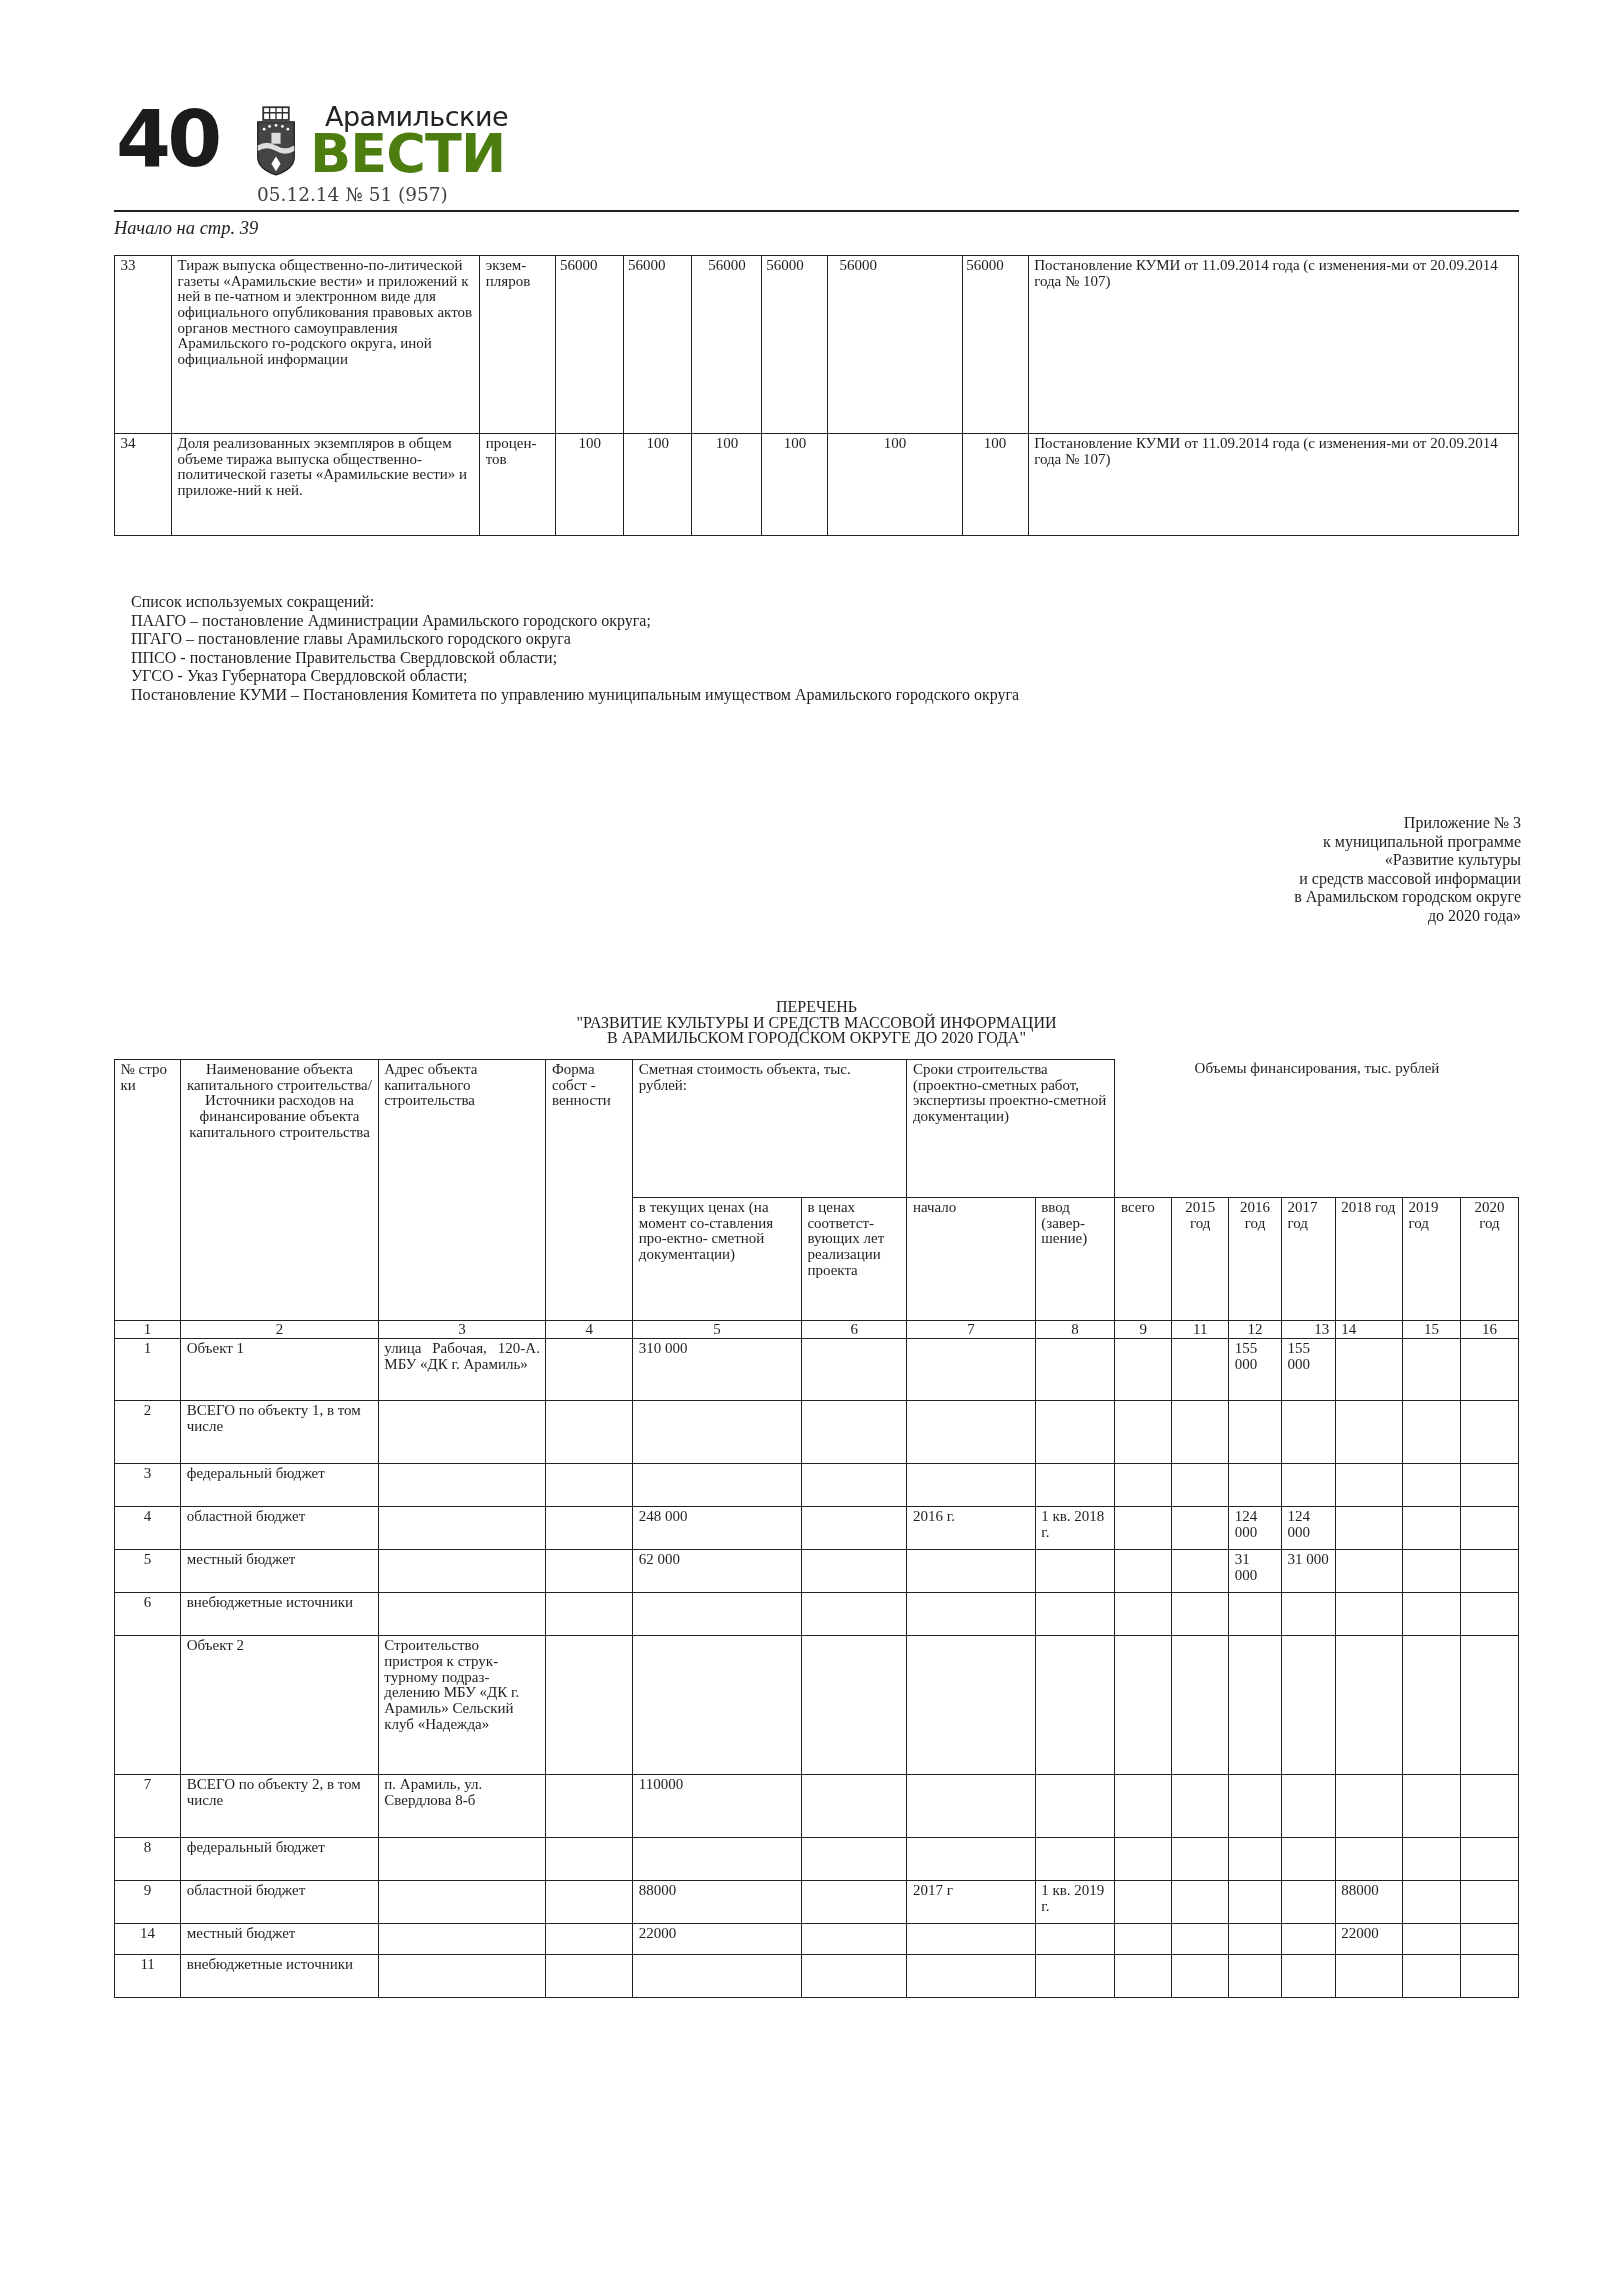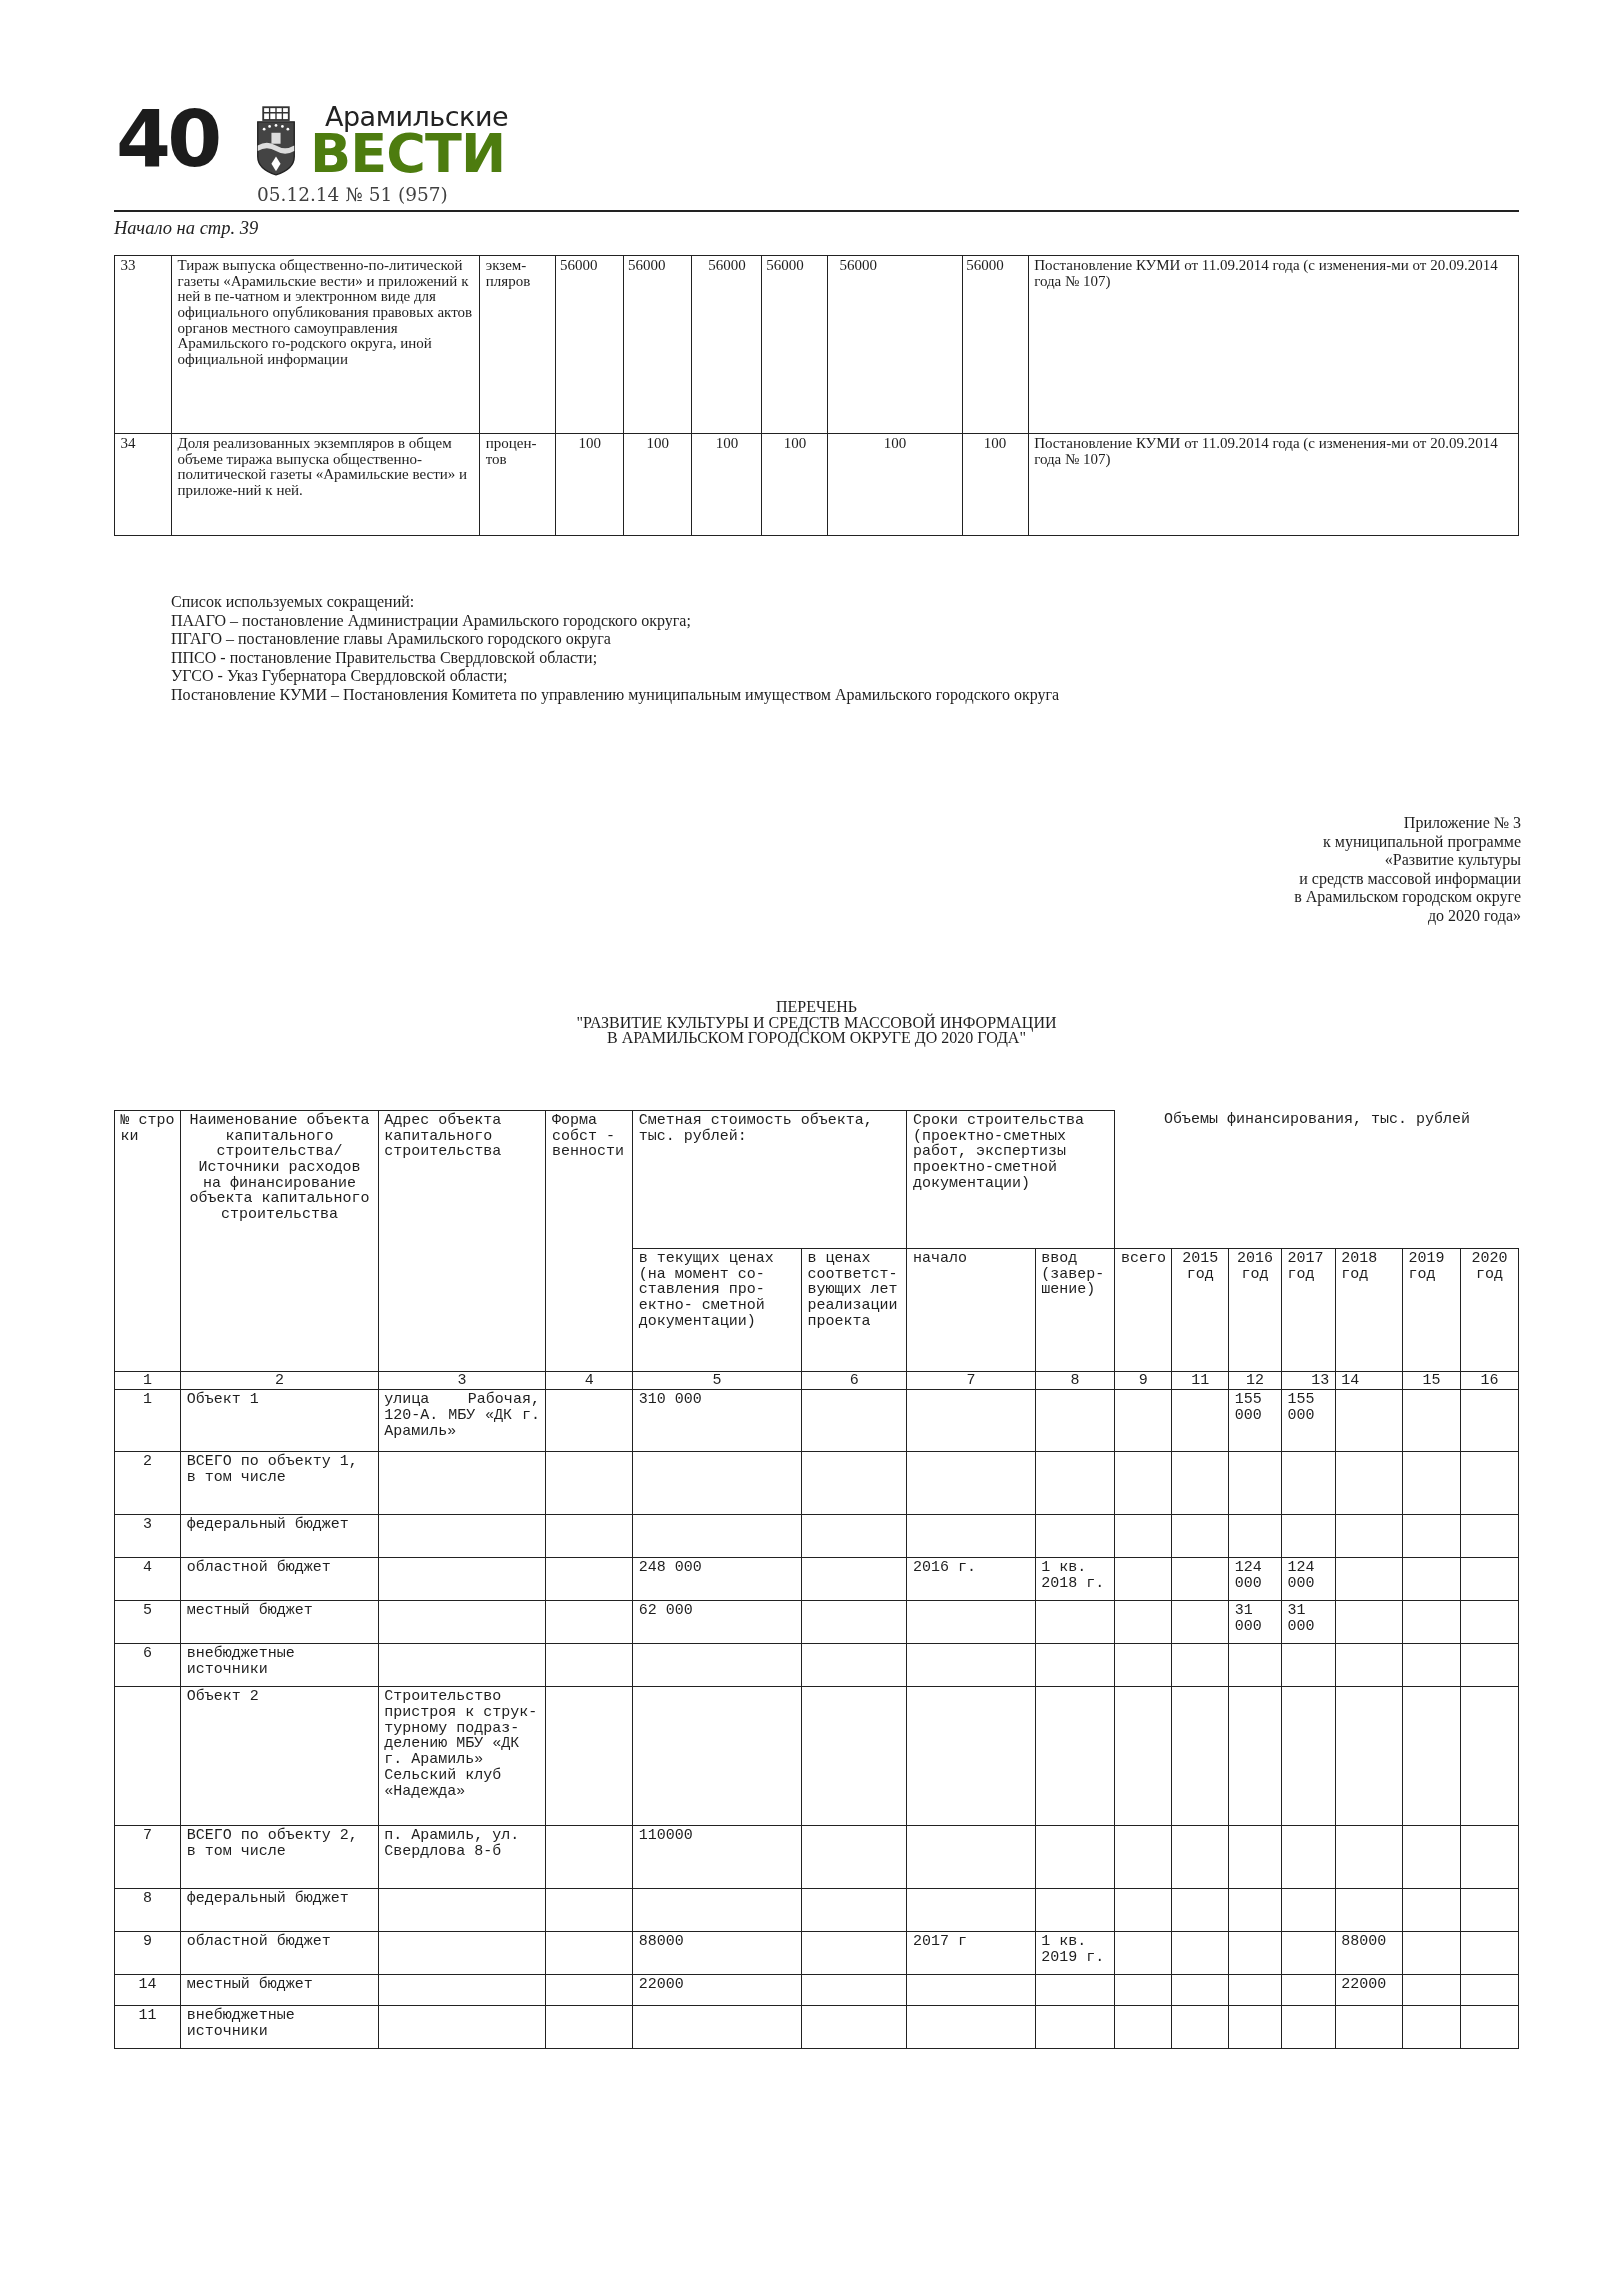--- a/index.html
+++ b/index.html
@@ -17,28 +17,28 @@
                 font-weight:bold; font-size:54px; color:#4d7c0f; line-height:1; letter-spacing:-0.9px; }
   .issue { left:257px; top:184px; font-size:18.5px; color:#404040; font-family:"DejaVu Serif","Liberation Serif",serif; }
   .header-rule { left:114px; top:210px; width:1405px; height:1.8px; background:#222; }
   .continued { left:114px; top:218px; font-size:18.5px; font-style:italic; color:#222; }
 
   
   table { border-collapse:collapse; table-layout:fixed; }
   td { border:1.4px solid #222; vertical-align:top; padding:1.8px 5.5px; font-size:15px; line-height:15.7px; }
   .t1 { left:114px; top:255px; width:1405px; }
   .t1 td { border-width:1.8px; }
-  .t2 { left:114px; top:1110px; width:1405px;font-family:Liberation Mono, monospace; }
+  .t2 { left:114px; top:1059px; width:1405px; }
   .c { text-align:center; }
   .r { text-align:right; }
   .num-cell { padding-left:3.7px; padding-right:3.7px; }
 
   
   .abbr { left:131px; top:593px; font-size:16px; line-height:18.5px; }
-  .abbr div { white-space:nowrap;margin-left:40px; }
+  .abbr div { white-space:nowrap; }
 
   
   .appendix { right:98px; top:814px; text-align:right; font-size:16px; line-height:18.5px; }
 
   
   .title { left:114px; width:1405px; top:999px; text-align:center; font-size:16px; line-height:15.7px; }
 
   .hdr td { font-size:15px; }
   .colnum td { padding-top:0.9px; padding-bottom:0.9px; }
 </style>

